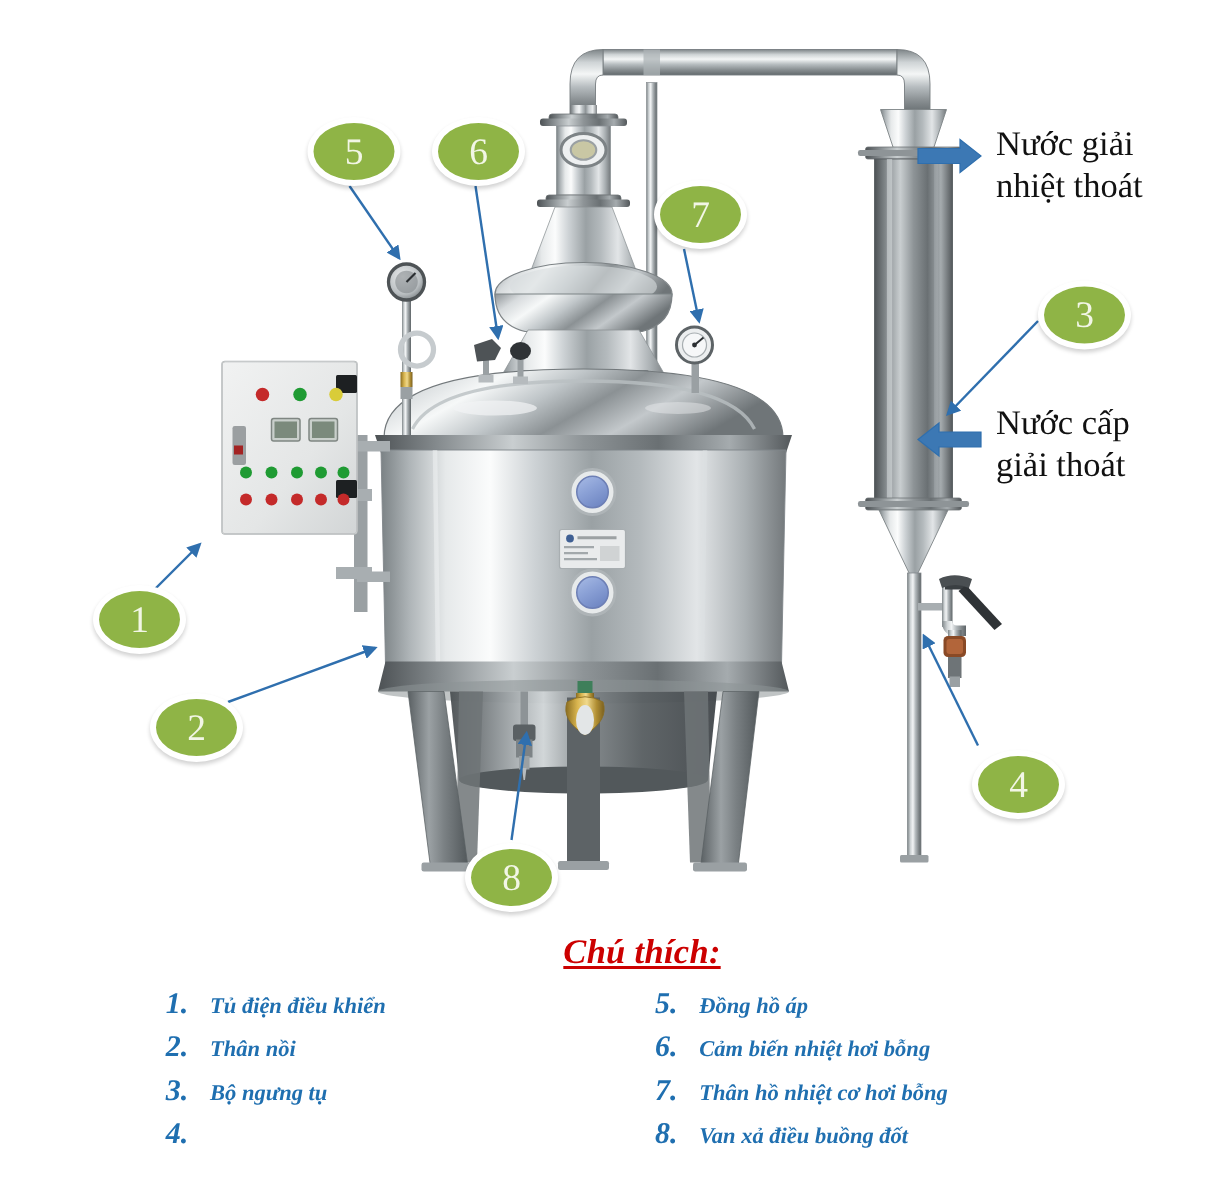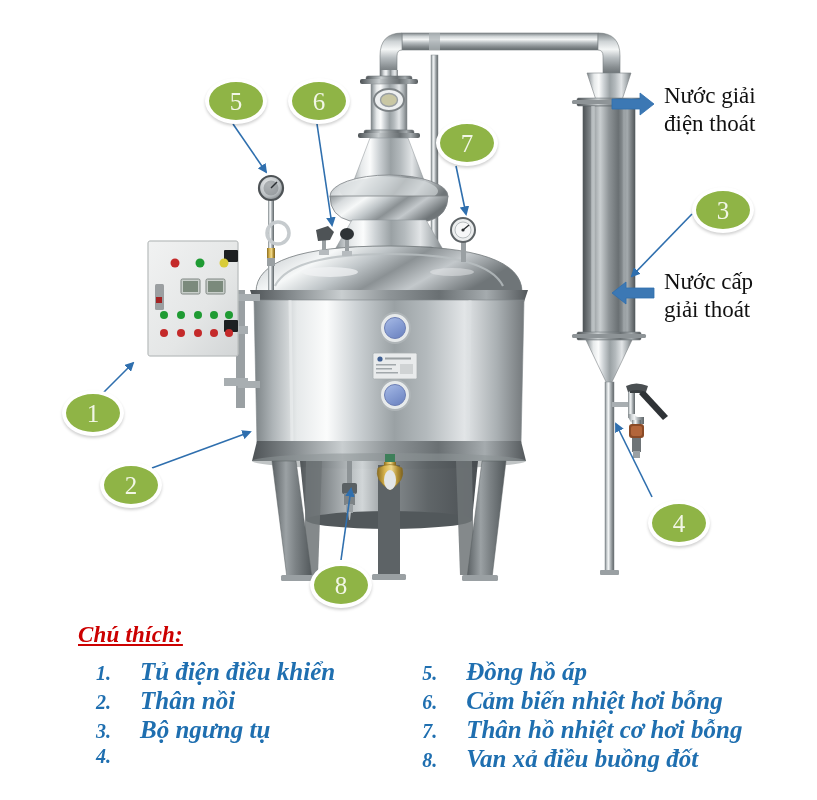--- a/index.html
+++ b/index.html
@@ -54,20 +54,21 @@
     color: #111111;
     line-height: 1.22;
     white-space: pre-line;
   }
   
   #legend {
     position: absolute;
     left: 78px;
     top: 622px;
     width: 700px;
+    text-align: center;
   }
   #legend-title {
     font-family: "Liberation Serif", serif;
     font-style: italic;
     font-weight: bold;
     font-size: 23px;
     color: #cc0000;
     text-decoration: underline;
     letter-spacing: 0.2px;
   }
@@ -92,21 +93,21 @@
     font-family: "Liberation Serif", serif;
     font-style: italic;
     font-weight: bold;
     font-size: 20px;
     color: #1f6fb0;
   }
   .legend-label {
     font-family: "Liberation Serif", serif;
     font-style: italic;
     font-weight: bold;
-    font-size: 25px;
+    font-size: 15px;
     color: #1f6fb0;
     white-space: nowrap;
   }
 </style>
 </head>
 <body>
 
 <div id="stage">
 
   <svg class="diagram" viewBox="0 0 817 800">
@@ -479,21 +480,21 @@
       <span>6</span>
     </div>
   <div class="bubble" style="left:436px; top:120px;">
       <span>7</span>
     </div>
   <div class="bubble" style="left:310px; top:562px;">
       <span>8</span>
     </div>
 
   <div class="side-note" style="left:664px; top:82px;">Nước giải
-điện thoát</div>
+nhiệt thoát</div>
   <div class="side-note" style="left:664px; top:268px;">Nước cấp
 giải thoát</div>
 
   <div id="legend">
     <div id="legend-title">Chú thích:</div>
     <div class="legend-cols">
 
       <div class="legend-col col-left">
         <div class="legend-row">
           <span class="legend-num">1.</span>

